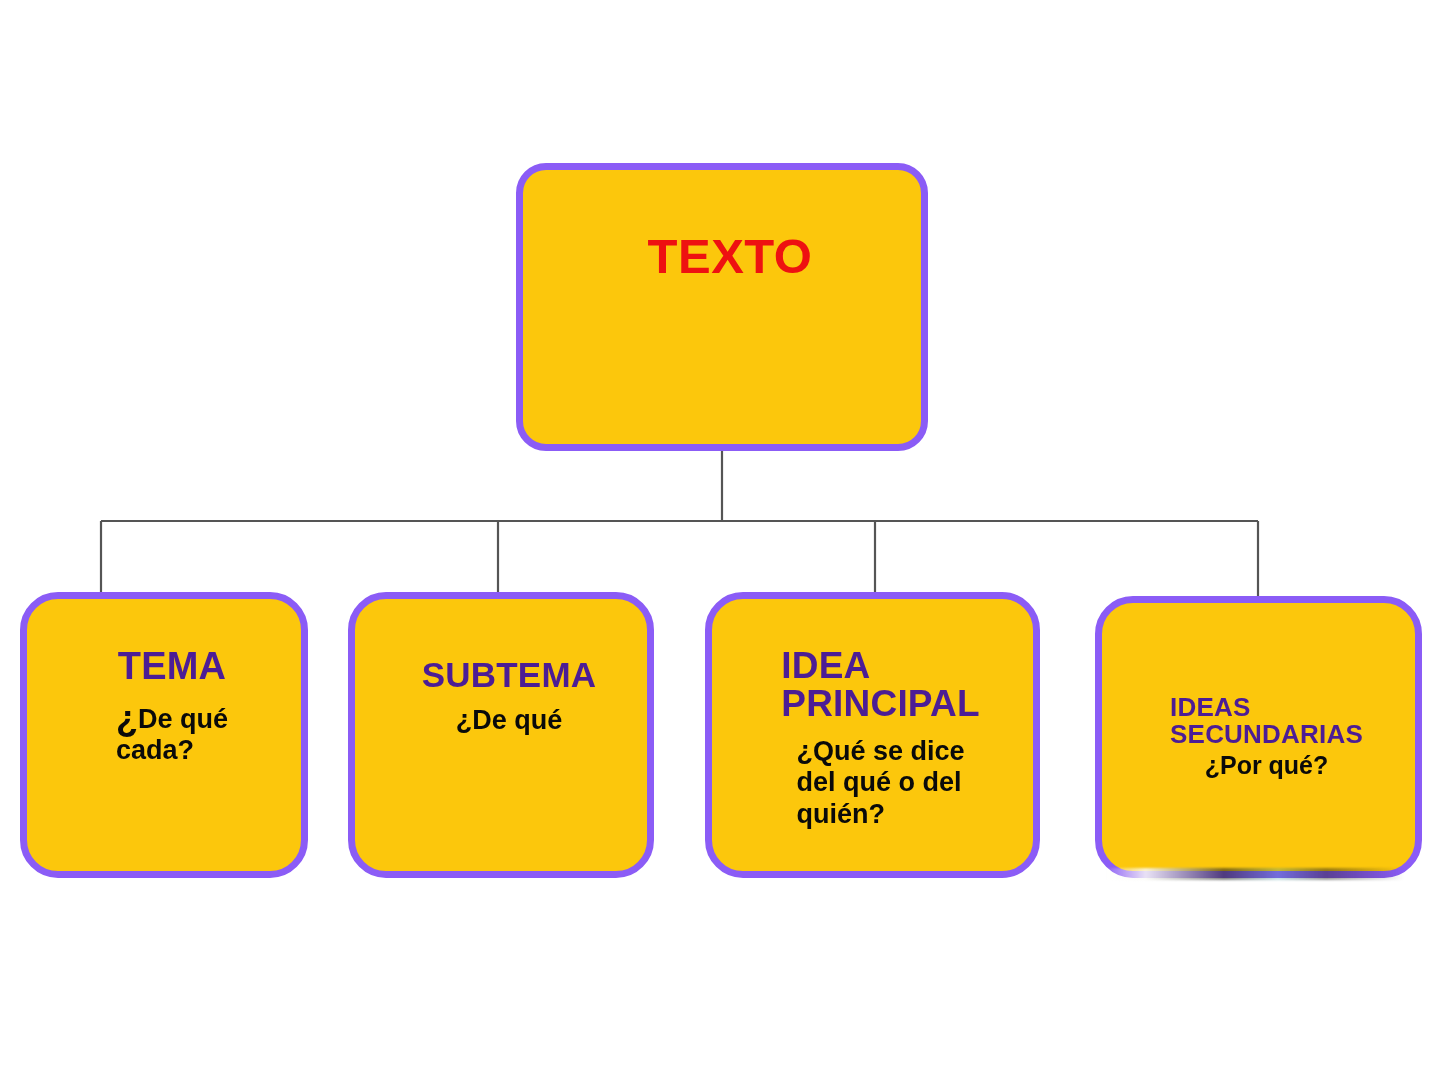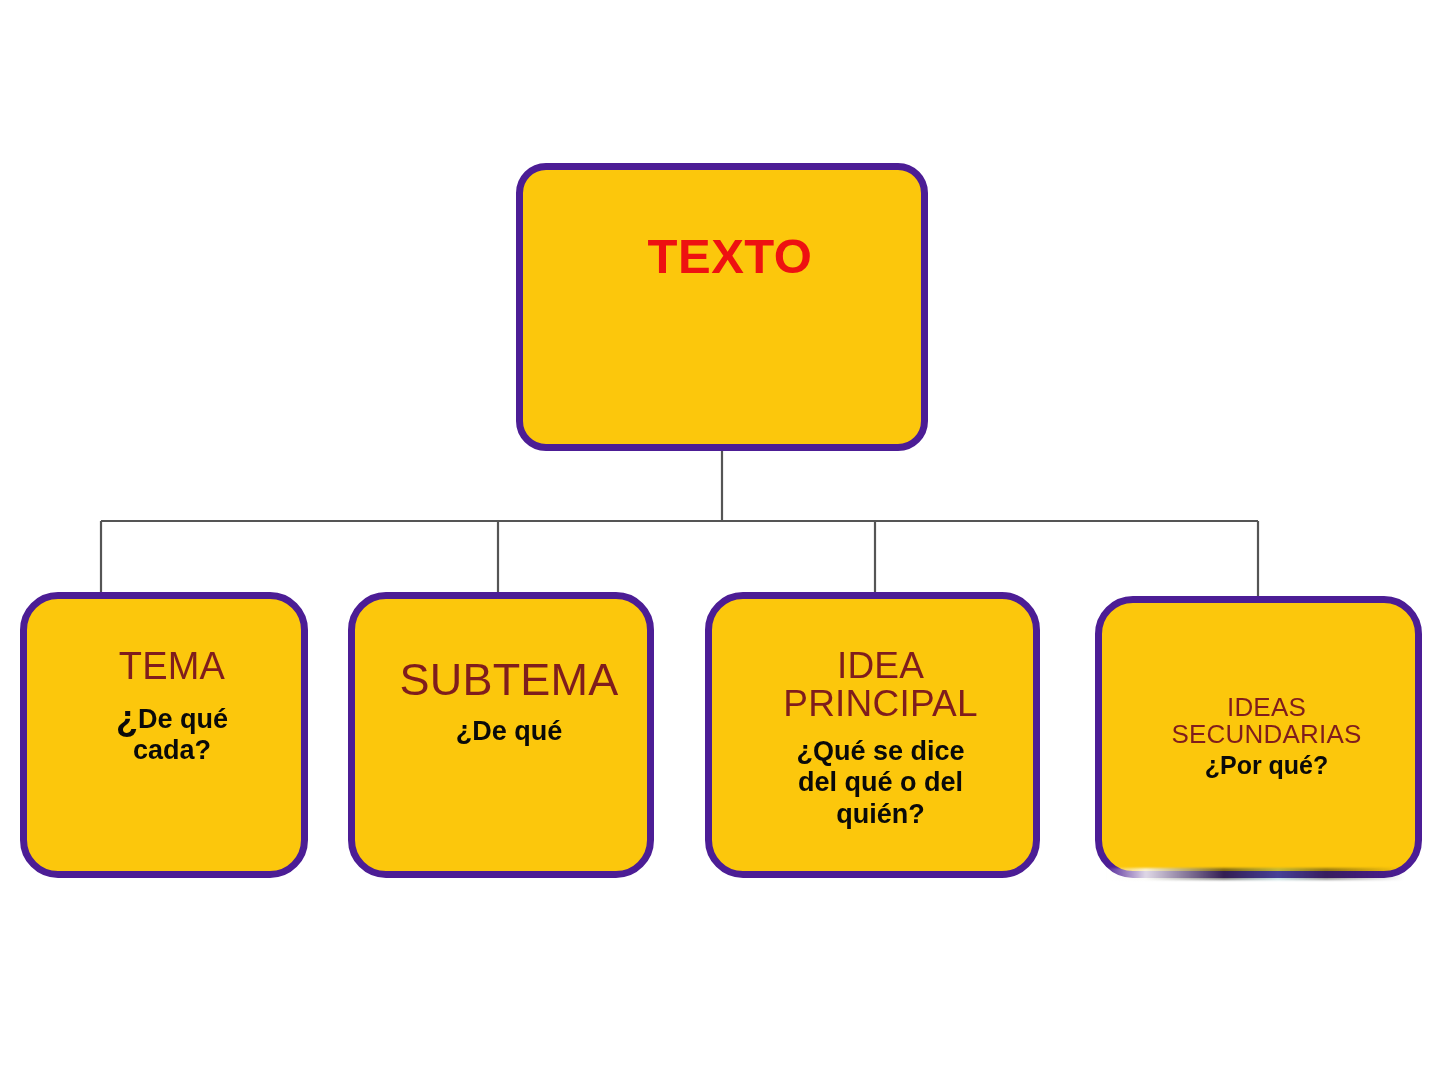--- a/index.html
+++ b/index.html
@@ -29,26 +29,26 @@
     width: 1440px;
     height: 1080px;
     pointer-events: none;
   }
 
   
   .node {
     position: absolute;
     box-sizing: border-box;
     background: #FCC70C;
-    border: 7px solid #4c1d95;
+    border: 7px solid #8b5cf6;
     border-radius: 34px;
     display: flex;
     flex-direction: column;
     align-items: center;
-    text-align: center;
+    text-align: left;
     overflow: hidden;
     padding-left: 16px;
   }
 
   
   #node-root {
     left: 516px;
     top: 163px;
     width: 412px;
     height: 288px;
@@ -65,22 +65,22 @@
   }
 
   
   .child {
     top: 592px;
     height: 286px;
     border-radius: 38px;
     justify-content: flex-start;
   }
   .child .node-title {
-    font-weight: normal;
-    color: #7f1d1d;
+    font-weight: bold;
+    color: #4c1d95;
     line-height: 1.04;
     letter-spacing: 0.2px;
   }
   .child .node-sub {
     font-weight: bold;
     color: #0a0a0a;
     line-height: 1.16;
   }
 
   
@@ -92,21 +92,21 @@
     max-width: 200px;
   }
   #node-tema .inv-q {
     font-size: 36px;
     line-height: 0.9;
     vertical-align: -3px;
   }
 
   
   #node-subtema { left: 348px; width: 306px; }
-  #node-subtema .node-title { margin-top: 58px; font-size: 45px; }
+  #node-subtema .node-title { margin-top: 58px; font-size: 35px; }
   #node-subtema .node-sub {
     margin-top: 12px;
     font-size: 27px;
     white-space: nowrap;
   }
 
   
   #node-idea { left: 705px; width: 335px; }
   #node-idea .node-title {
     margin-top: 48px;

